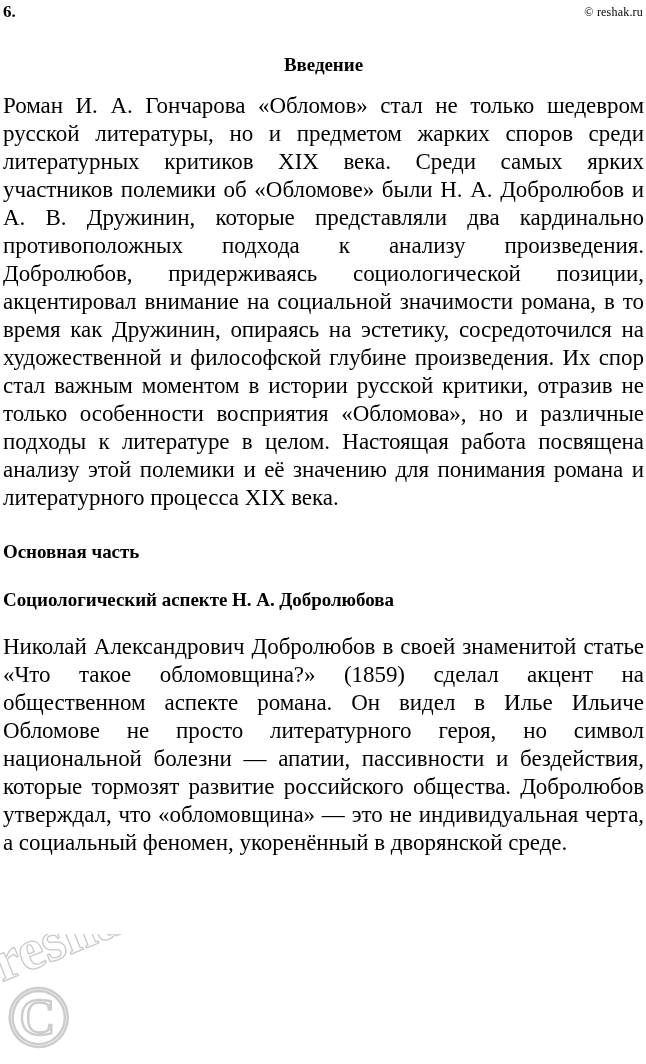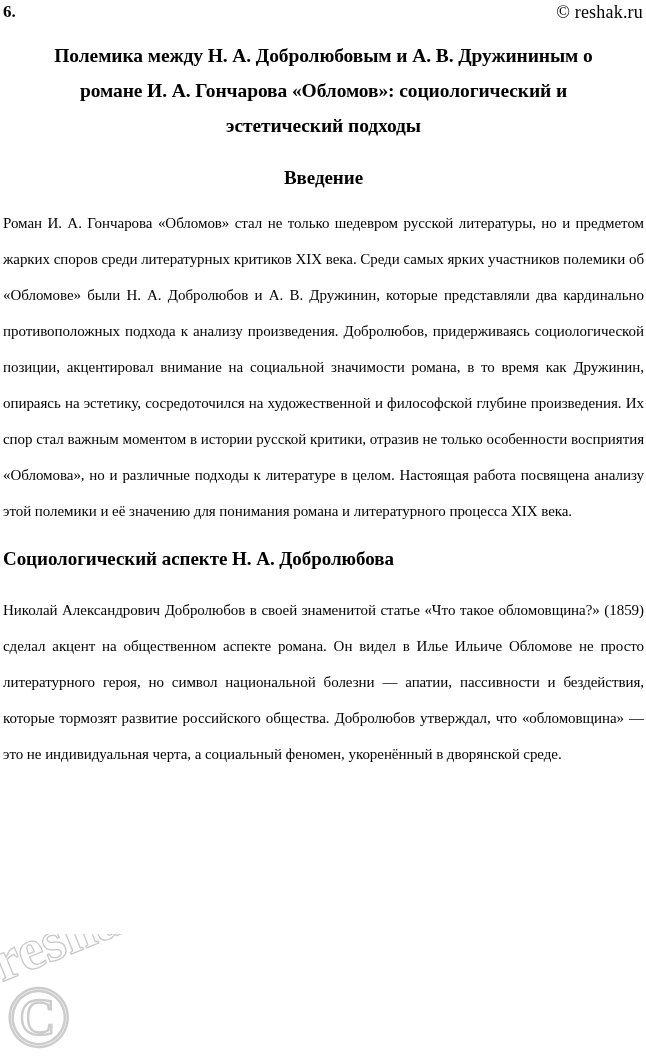--- a/index.html
+++ b/index.html
@@ -35,21 +35,21 @@
   }
 
   .page-number {
     font-weight: bold;
     font-size: 17px;
     line-height: 20px;
     letter-spacing: 0px;
   }
 
   .site-credit {
-    font-size: 18px;
+    font-size: 12px;
     line-height: 20px;
     white-space: nowrap;
     letter-spacing: 0.2px;
     margin-left: 32px;
   }
 
   
   .content {
     position: absolute;
     top: 30px;
@@ -74,22 +74,22 @@
     text-align: left;
     margin: 0;
     letter-spacing: -0.05px;
   }
 
   .heading-intro   { margin-top: 17px; text-align: center; }
   .heading-main    { margin-top: 22px; }
   .heading-sub     { margin-top: 12px; }
 
   .body-paragraph {
-    font-size: 15px;
-    line-height: 36px;
+    font-size: 23px;
+    line-height: 28px;
     text-align: justify;
     text-justify: inter-word;
     margin: 0;
     letter-spacing: -0.05px;
     word-spacing: 0px;
     hyphens: none;
   }
 
   .para-intro { margin-top: 9px; }
   .para-socio { margin-top: 15px; }
@@ -135,26 +135,26 @@
 
 <div class="page">
 
   <div class="topbar">
     <div class="page-number">6.</div>
     <div class="site-credit">© reshak.ru</div>
   </div>
 
   <div class="content">
 
-    <h1 class="doc-title">Полемика между Н. А. Добролюбовым и А. В. Дружининым о романе И. А. Гончарова «Обломов»: социологический и эстетический подходы</h1>
 
     <h2 class="section-heading heading-intro">Введение</h2>
 
     <p class="body-paragraph para-intro">Роман И. А. Гончарова «Обломов» стал не только шедевром русской литературы, но и предметом жарких споров среди литературных критиков XIX века. Среди самых ярких участников полемики об «Обломове» были Н. А. Добролюбов и А. В. Дружинин, которые представляли два кардинально противоположных подхода к анализу произведения. Добролюбов, придерживаясь социологической позиции, акцентировал внимание на социальной значимости романа, в то время как Дружинин, опираясь на эстетику, сосредоточился на художественной и философской глубине произведения. Их спор стал важным моментом в истории русской критики, отразив не только особенности восприятия «Обломова», но и различные подходы к литературе в целом. Настоящая работа посвящена анализу этой полемики и её значению для понимания романа и литературного процесса XIX века.</p>
 
+    <h2 class="section-heading heading-main">Основная часть</h2>
 
     <h3 class="section-heading heading-sub">Социологический аспекте Н. А. Добролюбова</h3>
 
     <p class="body-paragraph para-socio">Николай Александрович Добролюбов в своей знаменитой статье «Что такое обломовщина?» (1859) сделал акцент на общественном аспекте романа. Он видел в Илье Ильиче Обломове не просто литературного героя, но символ национальной болезни — апатии, пассивности и бездействия, которые тормозят развитие российского общества. Добролюбов утверждал, что «обломовщина» — это не индивидуальная черта, а социальный феномен, укоренённый в дворянской среде.</p>
 
   </div>
 
   <div class="watermark">
     <svg viewBox="0 0 230 130" xmlns="http://www.w3.org/2000/svg">
       <text class="wm-text" x="2" y="48" transform="rotate(-22 2 48)">reshak.ru</text>

